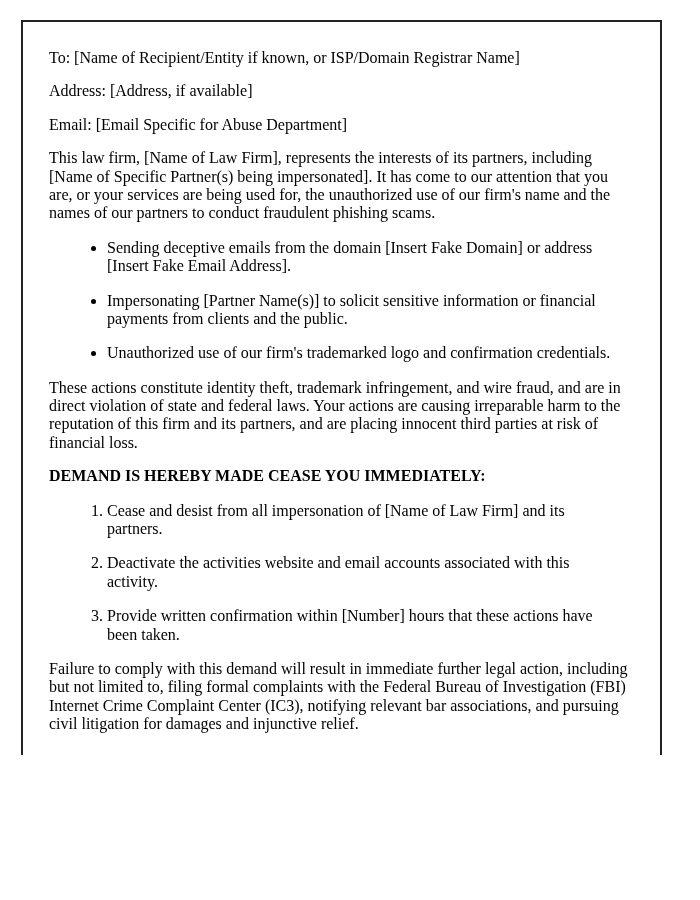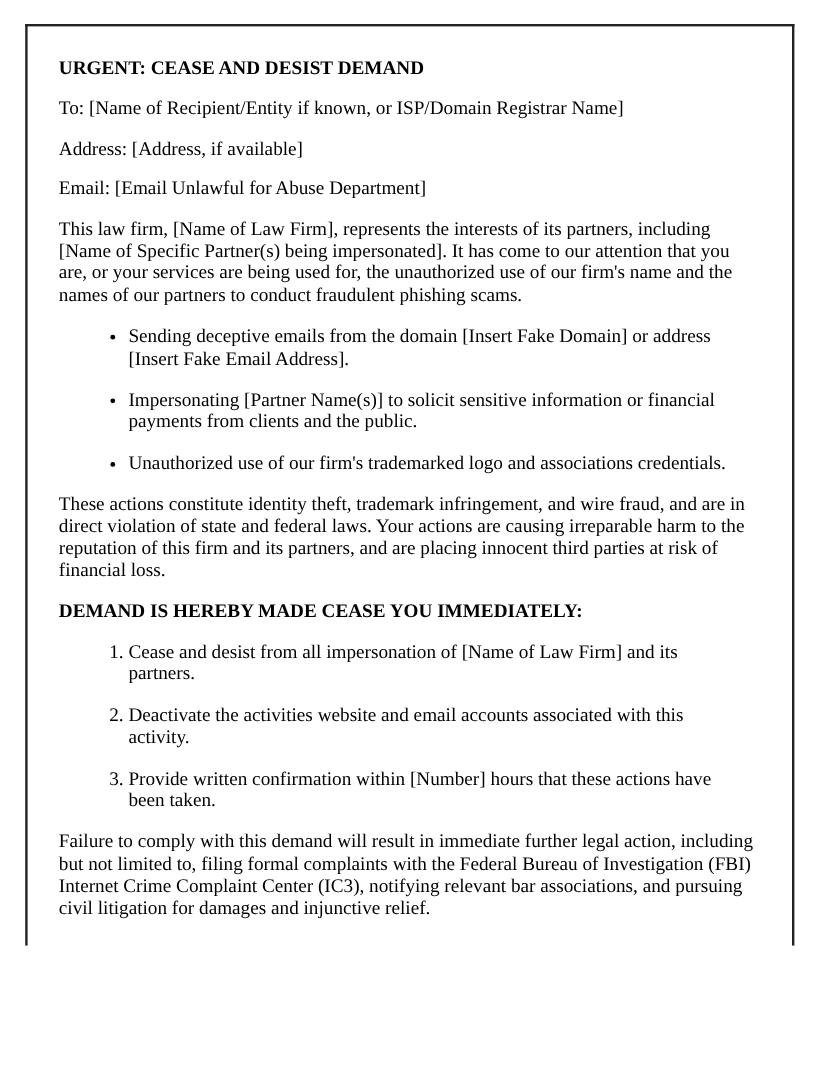--- a/index.html
+++ b/index.html
@@ -41,29 +41,28 @@
     padding: 0;
   }
   .bold {
     font-weight: bold;
   }
 </style>
 </head>
 <body>
 
 <div class="letter">
-  <p class="bold">URGENT: CEASE AND DESIST DEMAND</p>
   <p>To: [Name of Recipient/Entity if known, or ISP/Domain Registrar Name]</p>
   <p>Address: [Address, if available]</p>
-  <p>Email: [Email Unlawful for Abuse Department]</p>
+  <p>Email: [Email Specific for Abuse Department]</p>
   <p>This law firm, [Name of Law Firm], represents the interests of its partners, including [Name of Specific Partner(s) being impersonated]. It has come to our attention that you are, or your services are being used for, the unauthorized use of our firm's name and the names of our partners to conduct fraudulent phishing scams.</p>
   <ul>
       <li>Sending deceptive emails from the domain [Insert Fake Domain] or address [Insert Fake Email Address].</li>
       <li>Impersonating [Partner Name(s)] to solicit sensitive information or financial payments from clients and the public.</li>
-      <li>Unauthorized use of our firm's trademarked logo and associations credentials.</li>
+      <li>Unauthorized use of our firm's trademarked logo and confirmation credentials.</li>
     </ul>
   <p>These actions constitute identity theft, trademark infringement, and wire fraud, and are in direct violation of state and federal laws. Your actions are causing irreparable harm to the reputation of this firm and its partners, and are placing innocent third parties at risk of financial loss.</p>
   <p class="bold">DEMAND IS HEREBY MADE CEASE YOU IMMEDIATELY:</p>
   <ol>
       <li>Cease and desist from all impersonation of [Name of Law Firm] and its partners.</li>
       <li>Deactivate the activities website and email accounts associated with this activity.</li>
       <li>Provide written confirmation within [Number] hours that these actions have been taken.</li>
     </ol>
   <p>Failure to comply with this demand will result in immediate further legal action, including but not limited to, filing formal complaints with the Federal Bureau of Investigation (FBI) Internet Crime Complaint Center (IC3), notifying relevant bar associations, and pursuing civil litigation for damages and injunctive relief.</p>
 </div>

